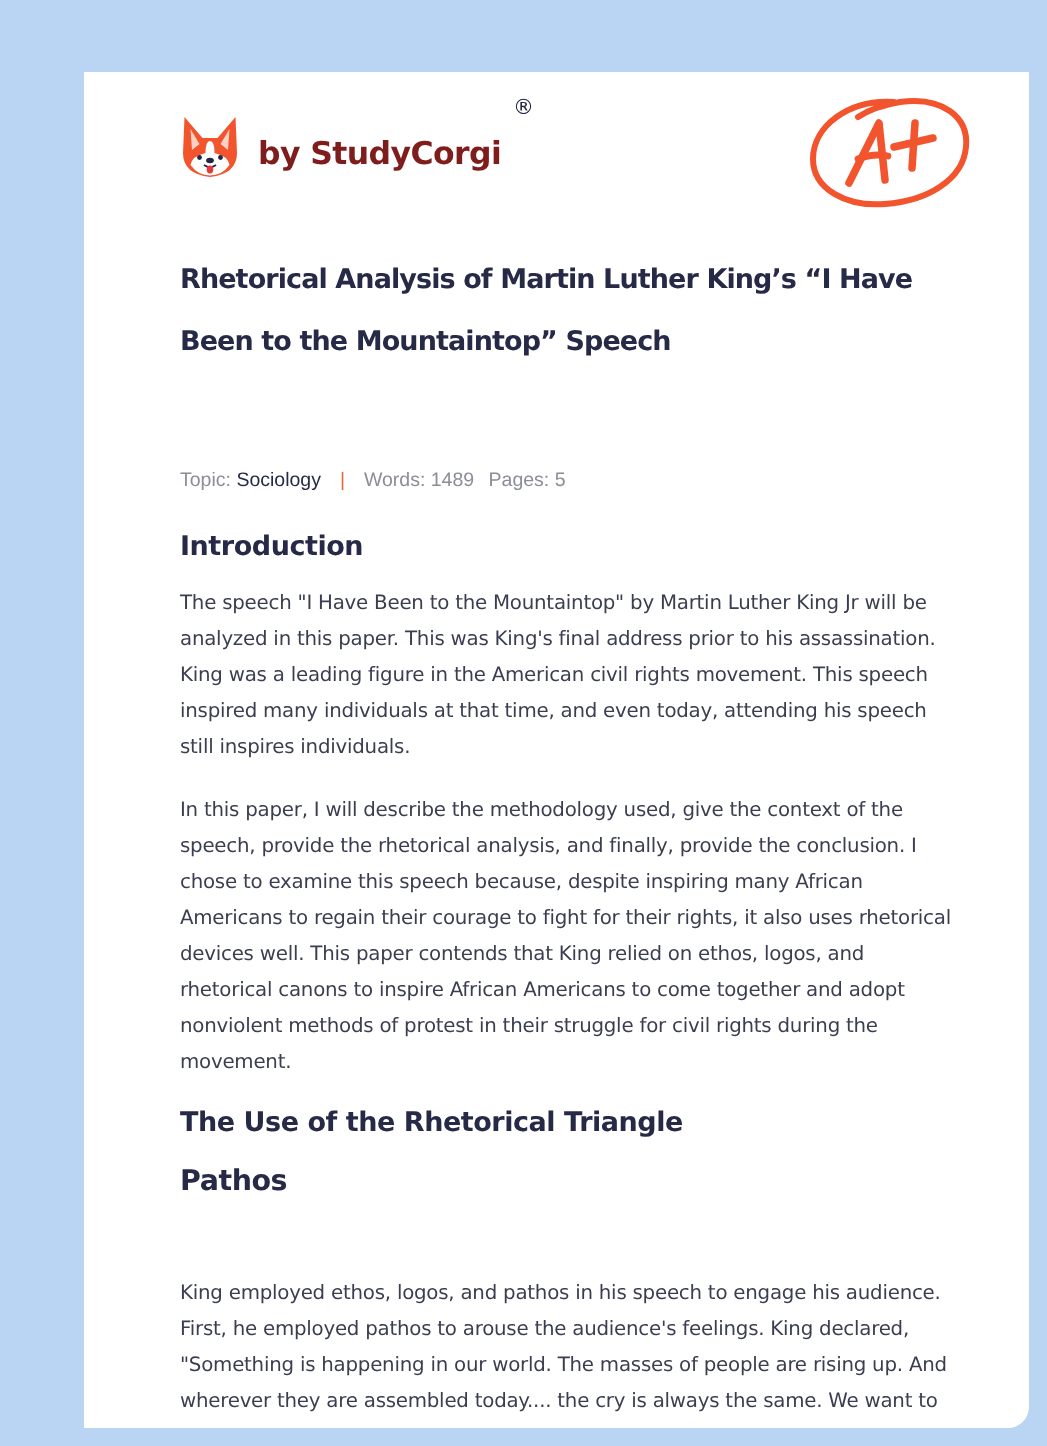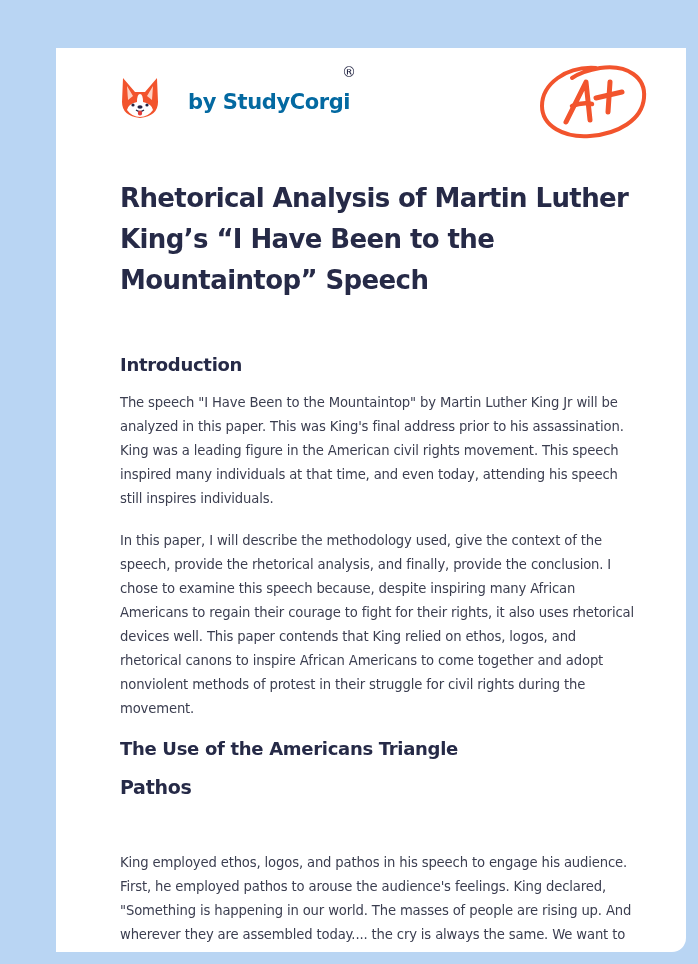--- a/index.html
+++ b/index.html
@@ -12,30 +12,30 @@
     .card {
       position: absolute; left: 56px; top: 48px;
       width: 630px; height: 904px;
       background: #ffffff;
       border-bottom-right-radius: 14px;
       overflow: hidden;
     }
     .logo { position: absolute; left: 64px; top: 26px; height: 48px; display: flex; align-items: center; }
     .logo svg { display: block; }
     .brand {
-      margin-left: 28px; margin-top: 8px;
+      margin-left: 12px; margin-top: 8px;
       font-family: "DejaVu Sans", sans-serif; font-weight: bold;
-      font-size: 21px; color: #0369a1; letter-spacing: -0.4px;
+      font-size: 21px; color: #7f1d1d; letter-spacing: -0.4px;
     }
     .reg { position: absolute; left: 286px; top: 16px; font-size: 14px; color: #232543; font-family: "DejaVu Sans", sans-serif; }
     .grade { position: absolute; left: 482px; top: 12px; }
     h1 {
-      position: absolute; left: 64px; top: 130px; width: 520px;
+      position: absolute; left: 64px; top: 118px; width: 520px;
       margin: 0; font-family: "DejaVu Sans", sans-serif; font-weight: bold;
-      font-size: 26px; line-height: 41px; color: #262a47; letter-spacing: -0.6px;
+      font-size: 18px; line-height: 41px; color: #262a47; letter-spacing: -0.6px;
     }
     .meta {
       position: absolute; left: 64px; top: 264px;
       font-family: "Liberation Sans", sans-serif; font-size: 13px; color: #8b8d99;
       white-space: nowrap;
     }
     .meta .topic-val { color: #262a47; }
     .meta .sep { color: #d96a3c; margin: 0 9px; }
     .meta .gap { margin-left: 6px; }
     h2 {
@@ -77,26 +77,35 @@
       <path d="M58 8 C 28 6, 4 24, 4 46 C 4 66, 26 78, 52 76 C 80 74, 104 60, 106 38 C 108 18, 90 4, 62 8 C 50 10, 40 14, 34 18" stroke="#f2542d" stroke-width="4" fill="none" stroke-linecap="round"></path>
       <path d="M28 62 L48 22 L52 60" stroke="#f2542d" stroke-width="5" fill="none" stroke-linecap="round" stroke-linejoin="round"></path>
       <path d="M34 46 Q44 42 54 44" stroke="#f2542d" stroke-width="4.5" fill="none" stroke-linecap="round"></path>
       <path d="M58 38 L84 32" stroke="#f2542d" stroke-width="5" fill="none" stroke-linecap="round"></path>
       <path d="M72 22 L70 52" stroke="#f2542d" stroke-width="5" fill="none" stroke-linecap="round"></path>
     </svg>
   </div>
 
   <h1>Rhetorical Analysis of Martin Luther King’s “I Have Been to the Mountaintop” Speech</h1>
 
+  <div class="meta">
+    <span>Topic:</span>
+    <span class="topic-val">Sociology</span>
+    <span class="sep">|</span>
+    <span>Words:</span>
+    <span>1489</span>
+    <span class="gap">Pages:</span>
+    <span>5</span>
+  </div>
 
   <h2 class="lg" style="top:306px;">Introduction</h2>
 
   <p class="body" style="top:343px;">The speech "I Have Been to the Mountaintop" by Martin Luther King Jr will be analyzed in this paper. This was King's final address prior to his assassination. King was a leading figure in the American civil rights movement. This speech inspired many individuals at that time, and even today, attending his speech still inspires individuals.</p>
 
   <p class="body" style="top:481px;">In this paper, I will describe the methodology used, give the context of the speech, provide the rhetorical analysis, and finally, provide the conclusion. I chose to examine this speech because, despite inspiring many African Americans to regain their courage to fight for their rights, it also uses rhetorical devices well. This paper contends that King relied on ethos, logos, and rhetorical canons to inspire African Americans to come together and adopt nonviolent methods of protest in their struggle for civil rights during the movement.</p>
 
-  <h2 class="lg" style="top:690px;">The Use of the Americans Triangle</h2>
+  <h2 class="lg" style="top:690px;">The Use of the Rhetorical Triangle</h2>
 
   <h2 class="sm" style="top:728px;">Pathos</h2>
 
   <p class="body" style="top:769px;margin-top:34px;">King employed ethos, logos, and pathos in his speech to engage his audience. First, he employed pathos to arouse the audience's feelings. King declared, "Something is happening in our world. The masses of people are rising up. And wherever they are assembled today.... the cry is always the same. We want to be free" (N, 2018 6:22). King urged African</p>
 
 </div>
 
 </body></html>

